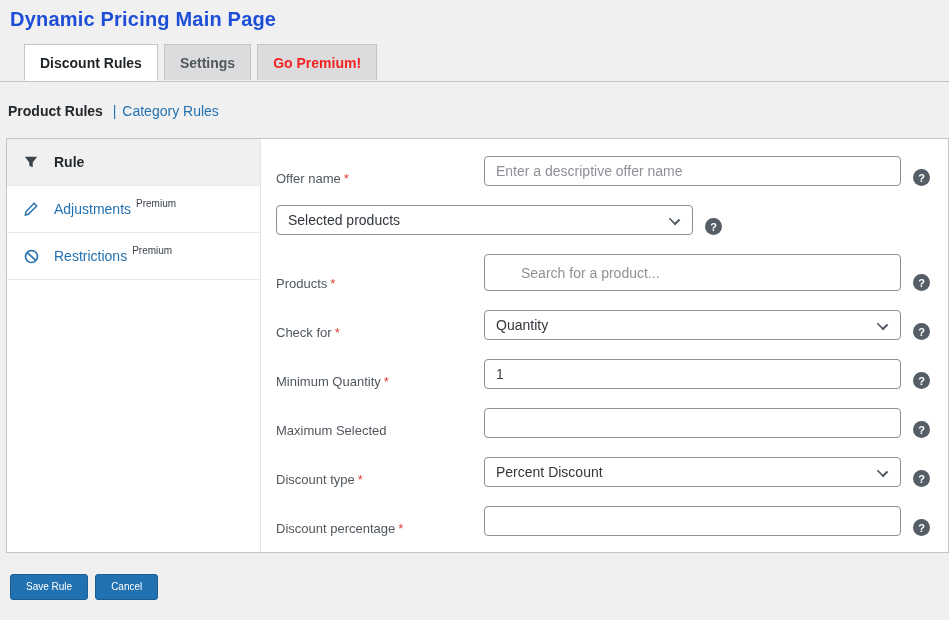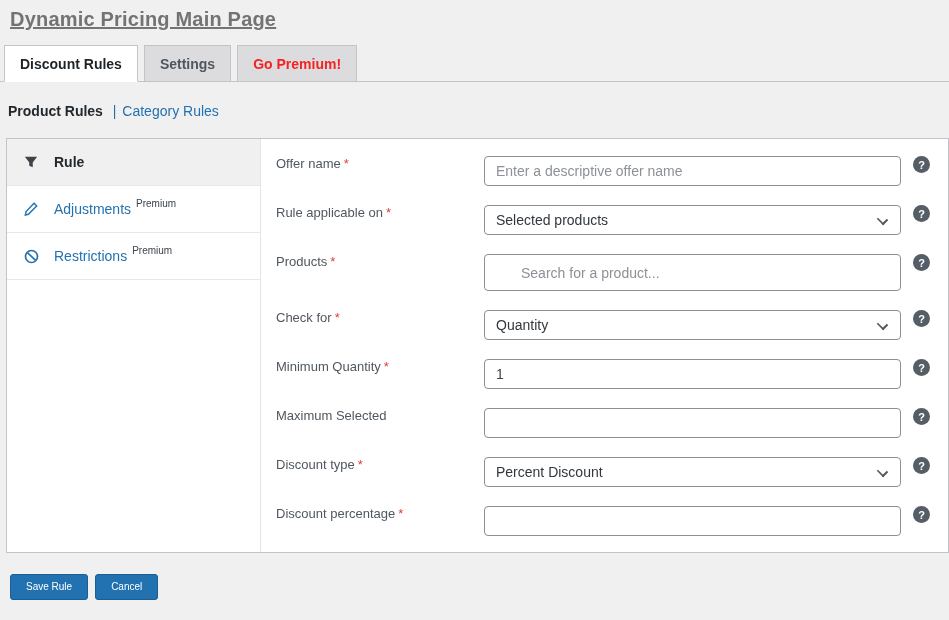--- a/index.html
+++ b/index.html
@@ -6,34 +6,33 @@
   html,body { width: 949px; height: 620px; }
   body {
     background: #f0f0f1;
     font-family: "Liberation Sans", sans-serif;
     color: #1d2327;
     overflow: hidden;
   }
   .page-title {
     font-size: 20px;
     font-weight: 600;
-    color: #737373;
+    color: #1d4ed8;
     padding: 8px 0 0 10px;
     letter-spacing: 0.2px;
-    text-decoration: underline;
   }
   
   .tab-bar {
     display: flex;
     gap: 6px;
-    padding-left: 4px;
+    padding-left: 24px;
     margin-top: 13px;
     border-bottom: 1px solid #c3c4c7;
     height: 38px;
-    align-items: center;
+    align-items: flex-start;
   }
   .tab {
     border: 1px solid #c3c4c7;
     border-bottom: none;
     background: #dcdcde;
     color: #50575e;
     font-size: 14px;
     font-weight: 600;
     padding: 10px 15px 9px 15px;
     margin-bottom: -1px;
@@ -101,21 +100,21 @@
     top: -6px;
     font-weight: 400;
   }
   
   .form {
     flex: 1;
     padding: 17px 0 0 15px;
   }
   .field-row {
     display: flex;
-    align-items: flex-start;
+    align-items: flex-end;
     margin-bottom: 19px;
   }
   .field-label {
     width: 208px;
     font-size: 13px;
     color: #50575e;
     flex-shrink: 0;
     padding-right: 10px;
   }
   .req { color: #e0403c; margin-left: 3px; }
@@ -239,21 +238,20 @@
         <sup class="badge">Premium</sup>
       </div>
     </div>
   <div class="form">
       <div class="field-row">
         <span class="field-label"><span>Offer name</span><span class="req">*</span></span>
         <div class="control"><input type="text" placeholder="Enter a descriptive offer name" style=""></div>
         <span class="help">?</span>
       </div>
       <div class="field-row">
-        <span class="field-label"><span>Rule applicable on</span><span class="req">*</span></span>
         <div class="control">
           <div class="selectbox">
             <span>Selected products</span>
             <span class="chevron"></span>
           </div>
         </div>
         <span class="help">?</span>
       </div>
       <div class="field-row">
         <span class="field-label"><span>Products</span><span class="req">*</span></span>

